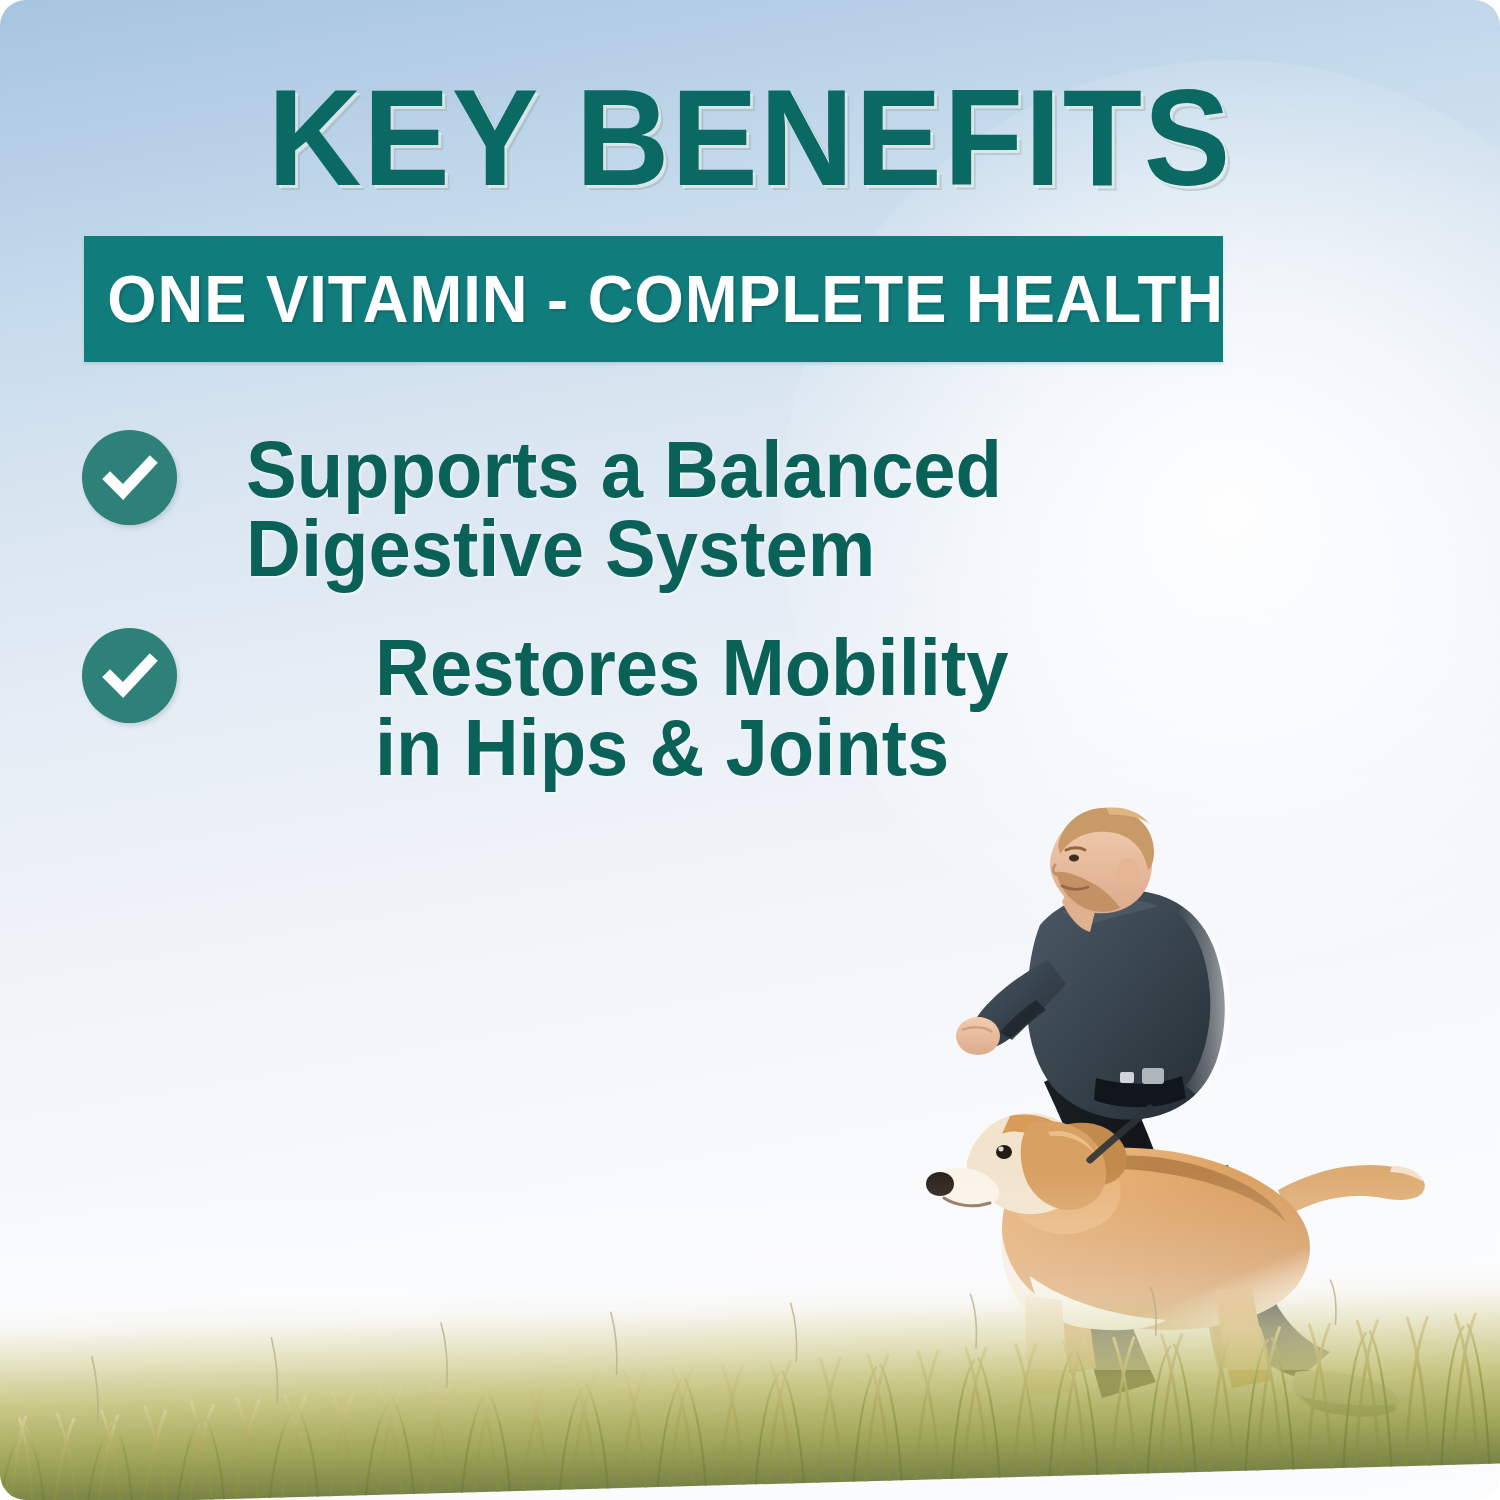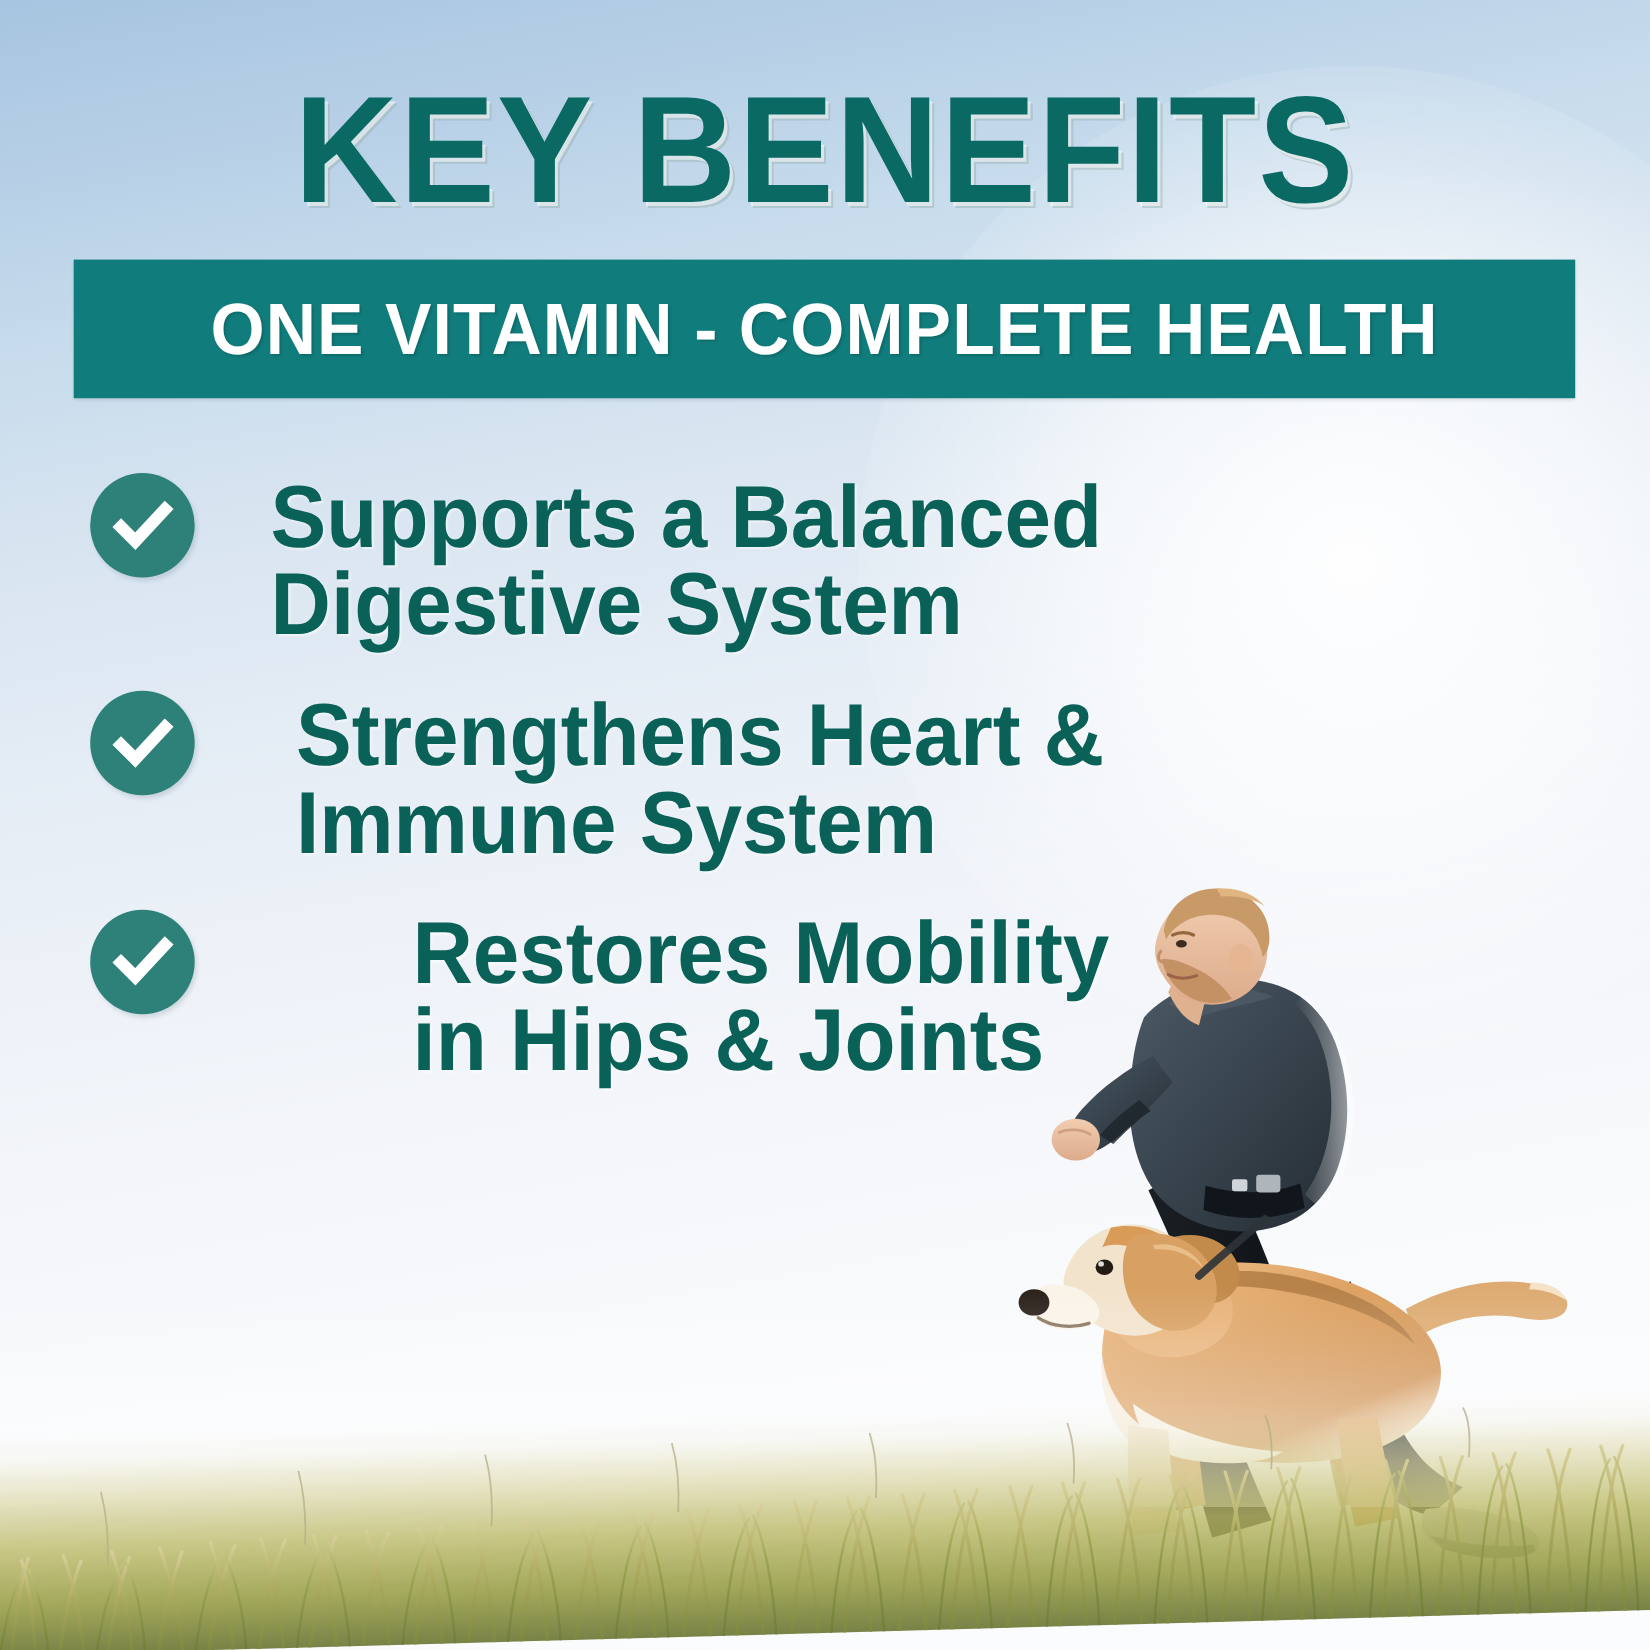--- a/index.html
+++ b/index.html
@@ -20,20 +20,21 @@
         #a7c5e0 0%,
         #b6cfe6 9%,
         #c6dbec 18%,
         #d7e4f0 28%,
         #e4ecf5 40%,
         #eef2f8 52%,
         #f4f6fa 64%,
         #f8fafc 76%,
         #fafbfd 88%,
         #fbfcfd 100%);
+    border-radius: 26px;
   }
 
   
   .sun-glow {
     position:absolute;
     right:-180px; top:60px;
     width:900px; height:900px;
     border-radius:50%;
     background:radial-gradient(circle at 50% 50%,
         rgba(255,255,255,0.95) 0%,
@@ -57,26 +58,26 @@
     transform:scaleX(0.94);
     text-shadow:
        3px 3px 0 rgba(255,255,255,0.55),
        5px 5px 0 rgba(150,175,175,0.45);
     white-space:nowrap;
   }
 
   
   .banner {
     position:absolute;
-    left:67px; top:236px;
-    width:1365px; height:126px;
+    left:84px; top:236px;
+    width:1139px; height:126px;
     background:#117c7c;
     display:flex;
     align-items:center;
-    justify-content:center;
+    justify-content:flex-start;
     box-shadow:0 2px 3px rgba(60,90,100,0.18);
   }
   .banner-text {
     font-family:"Liberation Sans Narrow","Liberation Sans", sans-serif;
     font-weight:bold;
     font-size:66px;
     letter-spacing:1px;
     color:#ffffff;
     transform:scaleX(0.96);
     white-space:nowrap;
@@ -500,29 +501,20 @@
     <div class="benefit">
       <span class="check-circle">
         <svg width="58" height="58" viewBox="0 0 58 58" aria-hidden="true">
           <path d="M9 30 L22 43 L49 14" stroke="#ffffff" stroke-width="11" stroke-linecap="square" stroke-linejoin="miter" fill="none"></path>
         </svg>
       </span>
       <span class="benefit-text">Supports a Balanced
 Digestive System</span>
     </div>
 
-    <div class="benefit">
-      <span class="check-circle">
-        <svg width="58" height="58" viewBox="0 0 58 58" aria-hidden="true">
-          <path d="M9 30 L22 43 L49 14" stroke="#ffffff" stroke-width="11" stroke-linecap="square" stroke-linejoin="miter" fill="none"></path>
-        </svg>
-      </span>
-      <span class="benefit-text">Strengthens Heart &amp;
-Immune System</span>
-    </div>
 
 
     <div class="benefit">
       <span class="check-circle">
         <svg width="58" height="58" viewBox="0 0 58 58" aria-hidden="true">
           <path d="M9 30 L22 43 L49 14" stroke="#ffffff" stroke-width="11" stroke-linecap="square" stroke-linejoin="miter" fill="none"></path>
         </svg>
       </span>
       <span class="benefit-text">Restores Mobility
 in Hips &amp; Joints</span>

